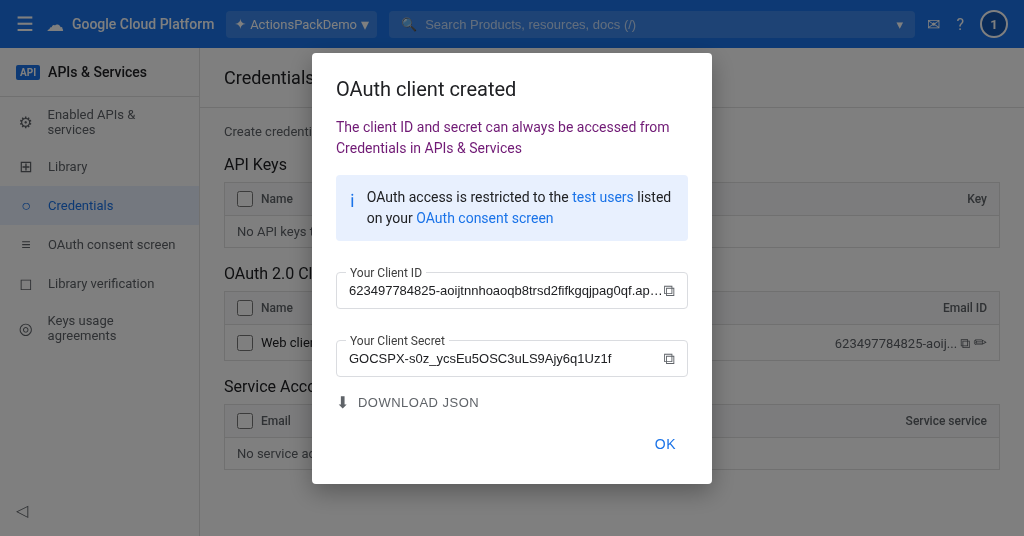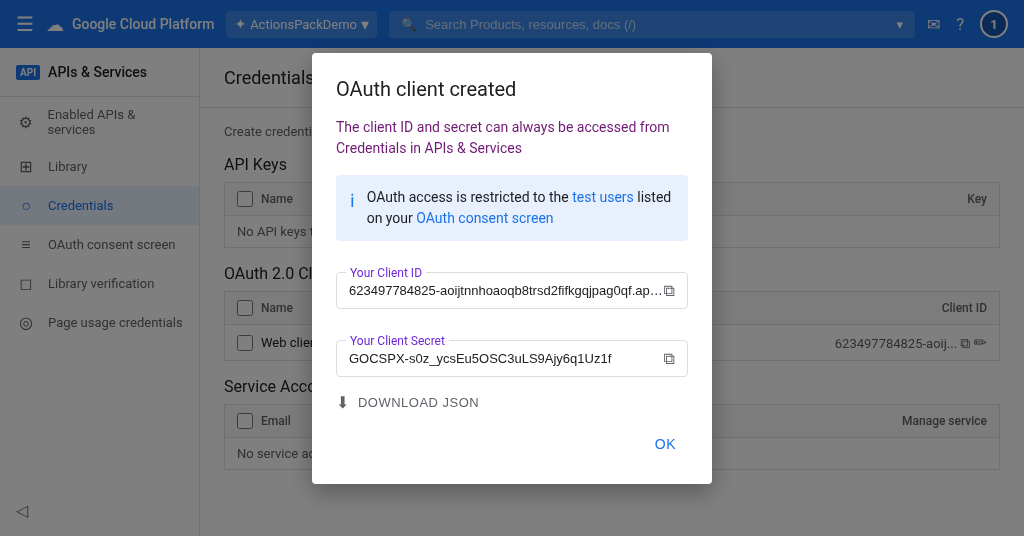--- a/index.html
+++ b/index.html
@@ -133,21 +133,21 @@
       display: flex; gap: 12px;
       background: #e8f0fe; border-radius: 4px; padding: 12px 14px;
       margin-bottom: 16px;
     }
     .dialog-info-box .info-icon { color: #1a73e8; font-size: 18px; flex-shrink: 0; margin-top: 1px; }
     .dialog-info-box .info-text-content { font-size: 14px; color: #202124; line-height: 1.5; }
     .dialog-info-box a { color: #1a73e8; text-decoration: none; }
 
     .field-group { margin-bottom: 16px; }
     .field-label {
-      font-size: 12px; color: #6d28d9;
+      font-size: 12px; color: #404040;
       background: white; padding: 0 4px;
       margin-bottom: 0; position: relative; top: 8px; left: 10px;
       display: inline-block; z-index: 1;
     }
     .field-input-wrap {
       display: flex; align-items: center;
       border: 1px solid #dadce0; border-radius: 4px;
       padding: 8px 12px; background: white;
     }
     .field-input-wrap input {
@@ -222,21 +222,21 @@
     <div class="sidebar-item">
       <span class="icon">≡</span>
       <span>OAuth consent screen</span>
     </div>
     <div class="sidebar-item">
       <span class="icon">◻</span>
       <span>Library verification</span>
     </div>
     <div class="sidebar-item">
       <span class="icon">◎</span>
-      <span>Page usage credentials</span>
+      <span>Keys usage agreements</span>
     </div>
 
     <div class="sidebar-collapse">◁</div>
   </aside>
 
   <main class="main">
     <div class="main-header">
       <span class="page-title">Credentials</span>
       <button class="btn-create">+ CREATE CREDENTIALS</button>
       <button class="btn-delete">
@@ -253,37 +253,37 @@
         <input type="checkbox" class="checkbox" style="">
         <span class="col-name">Name</span>
         <span class="col-key">Key</span>
       </div>
       <div class="no-data">No API keys to display</div>
 
       <div class="section-title">OAuth 2.0 Client IDs</div>
       <div class="table-header">
         <input type="checkbox" class="checkbox" style="">
         <span class="col-name">Name</span>
-        <span class="col-key">Client ID</span>
+        <span class="col-key">Email ID</span>
       </div>
       <div class="table-row">
         <input type="checkbox" class="checkbox" style="">
         <span class="cell-name">Web client 1</span>
         <span class="cell-id">
           <span>623497784825-aoij...</span>
           <span class="copy-icon-small"> ⧉</span>
           <span class="edit-icon"> ✏</span>
         </span>
       </div>
 
       <div class="section-title">Service Accounts</div>
       <div class="table-header">
         <input type="checkbox" class="checkbox" style="">
         <span class="col-name">Email</span>
-        <span class="col-key manage-link">Manage service</span>
+        <span class="col-key manage-link">Service service</span>
       </div>
       <div class="no-data">No service accounts to disp</div>
     </div>
   </main>
 </div>
 
 <div class="overlay">
   <div class="dialog">
     <div class="dialog-title">OAuth client created</div>
     <div class="dialog-body">The client ID and secret can always be accessed from Credentials in APIs &amp; Services</div>

